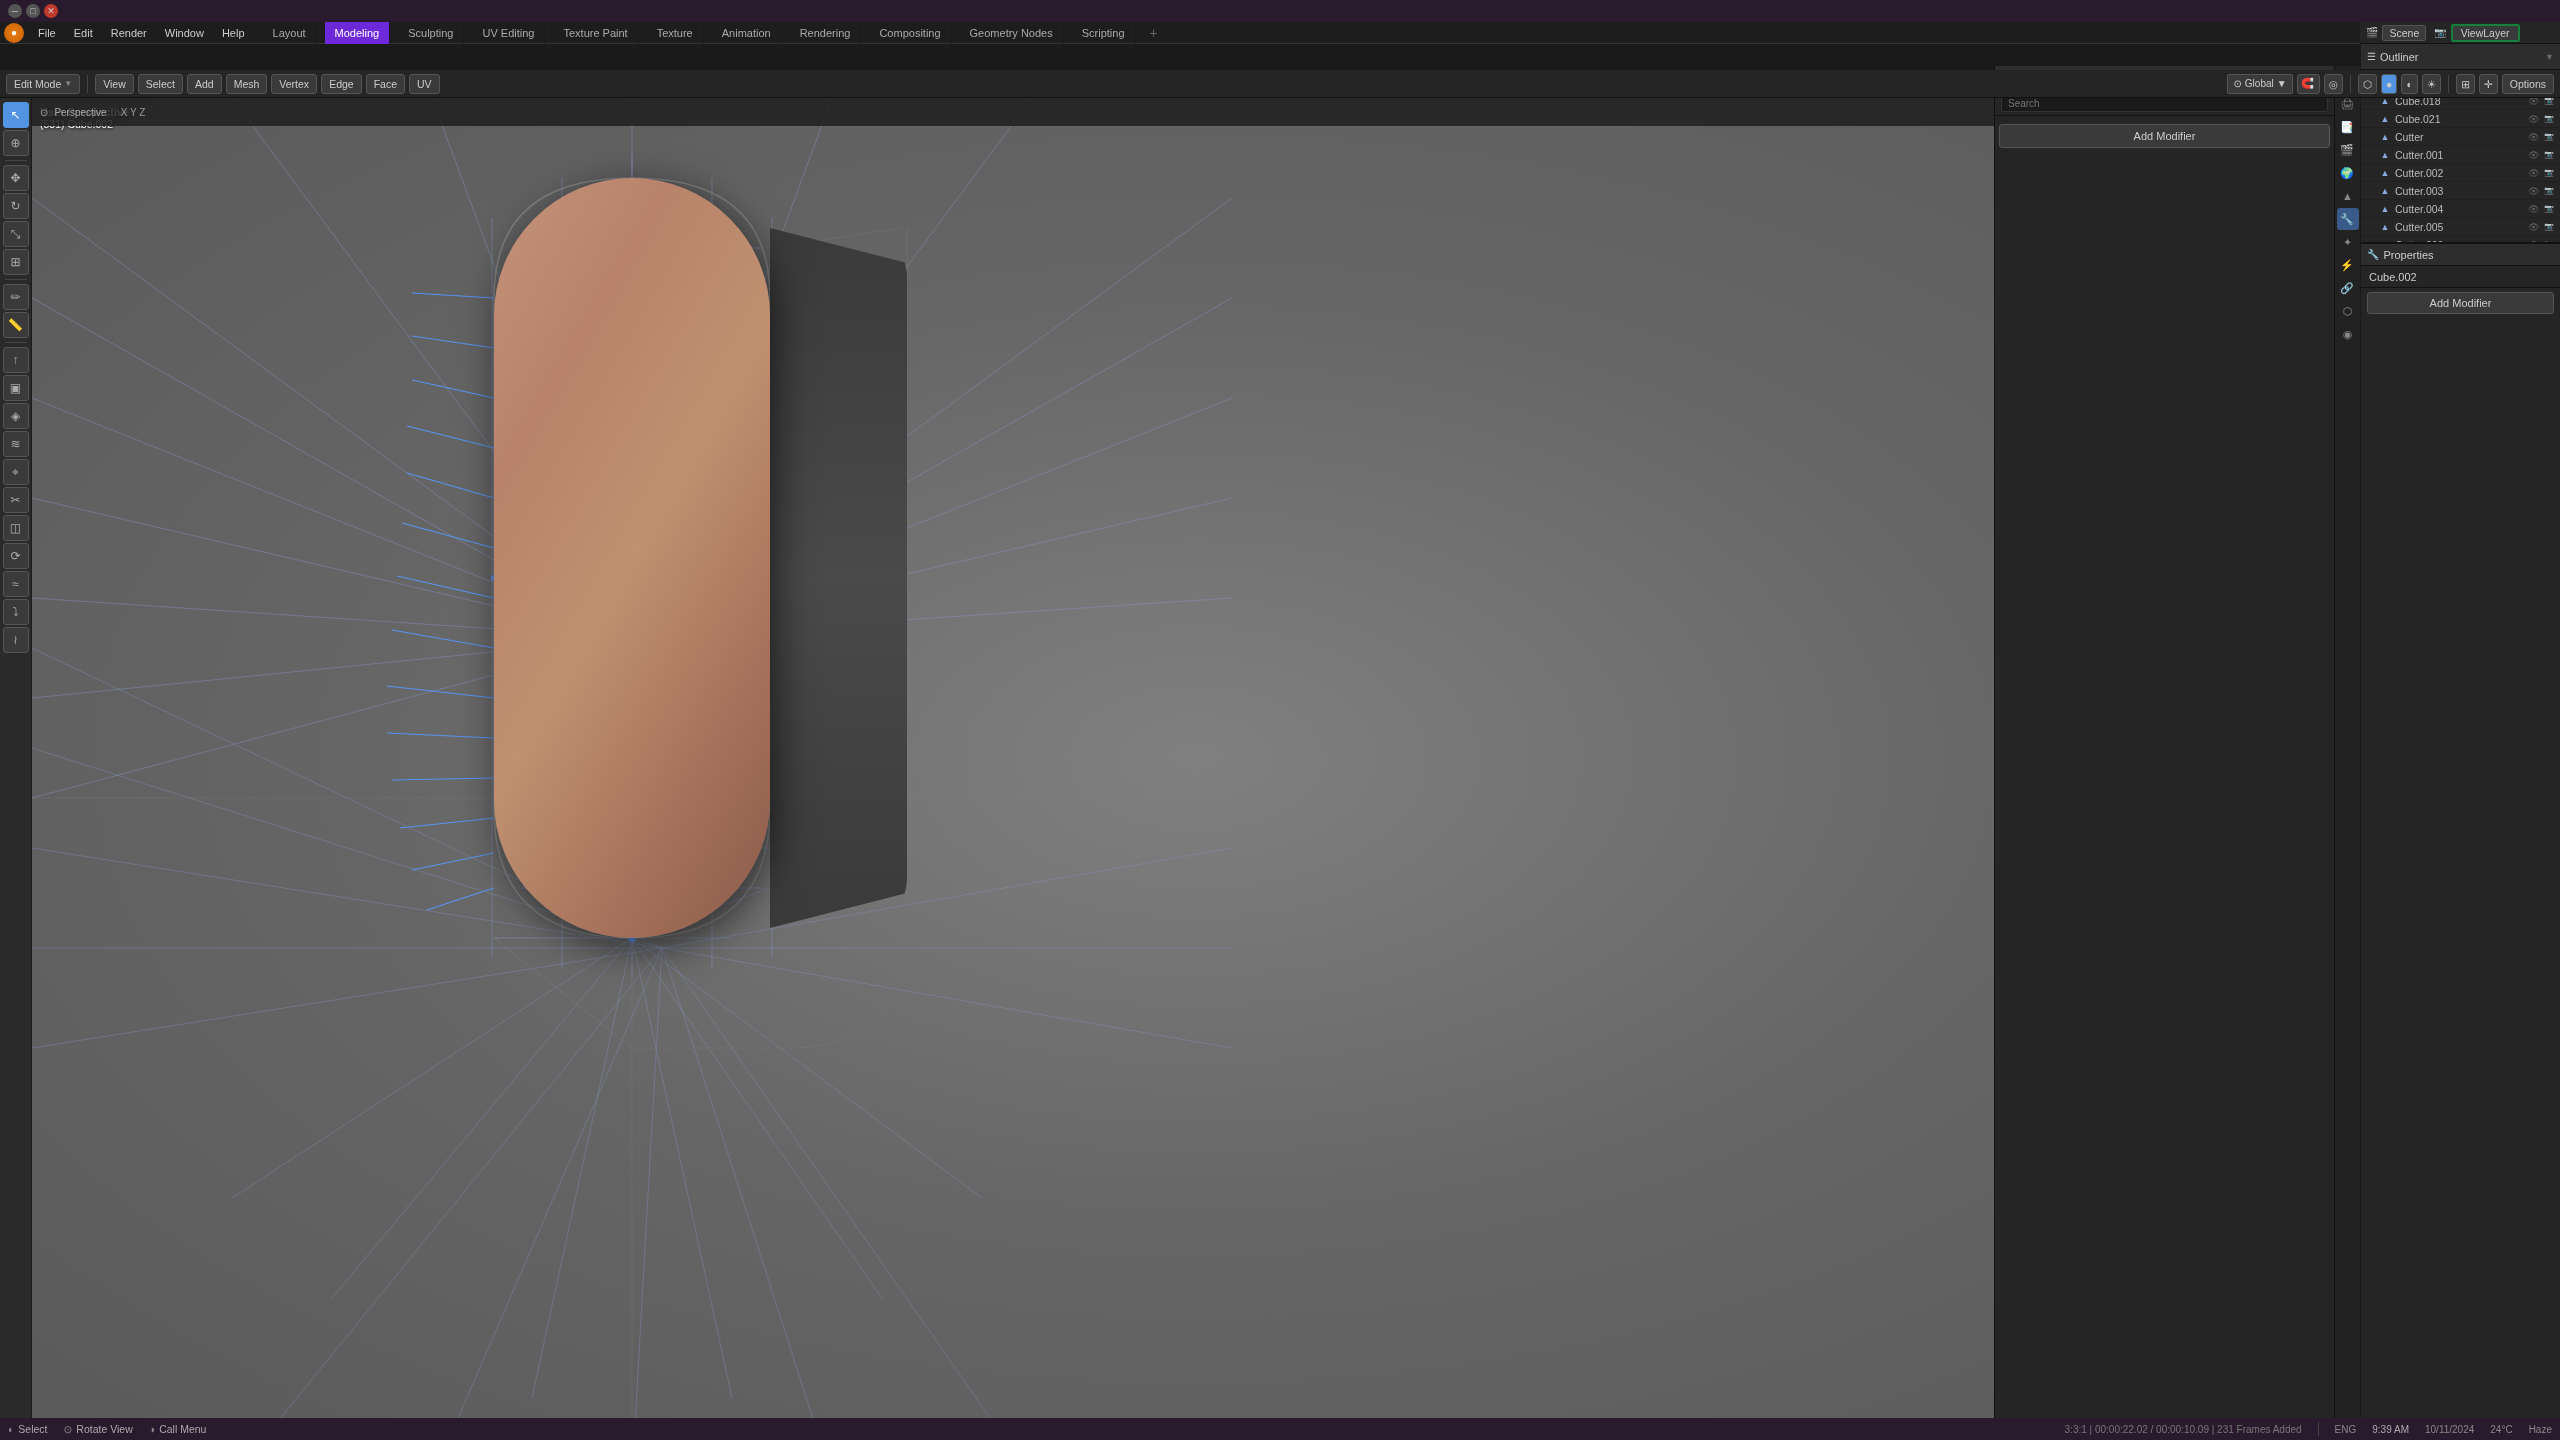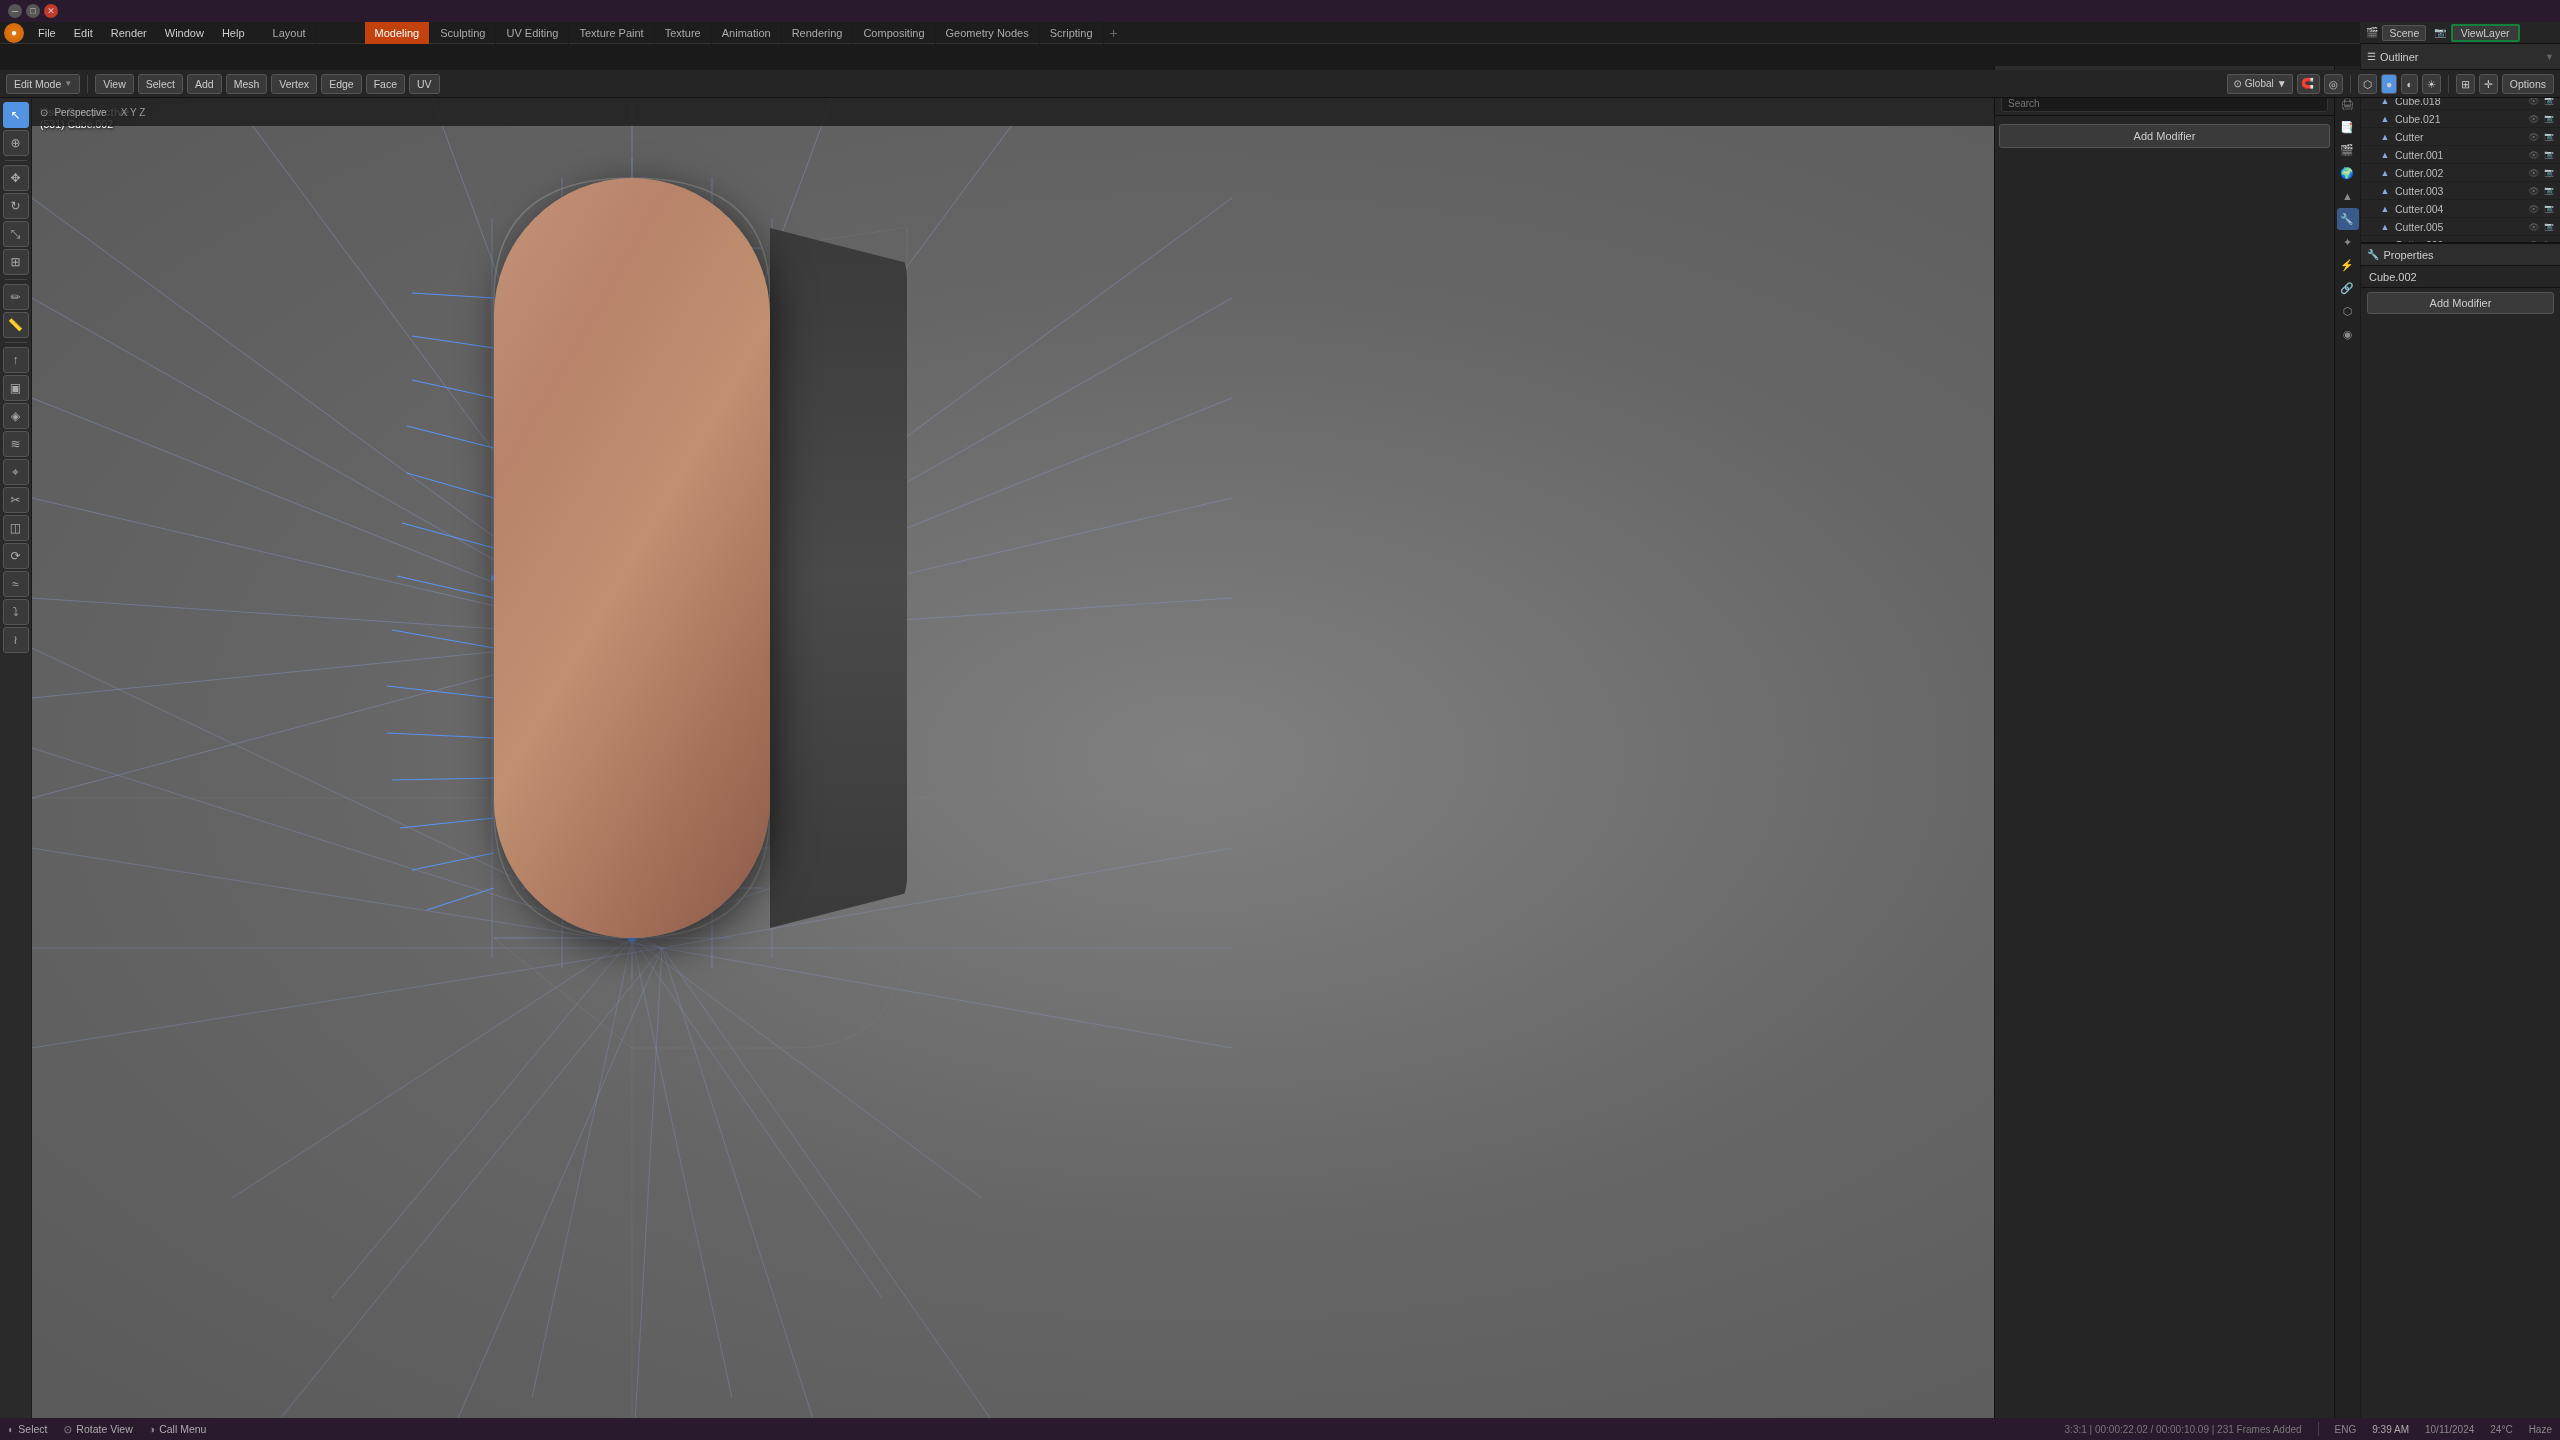--- a/index.html
+++ b/index.html
@@ -76,23 +76,22 @@
       padding: 4px 14px;
       color: #aaa;
       font-size: 11.5px;
       cursor: pointer;
       height: 100%;
       display: flex;
       align-items: center;
       border-right: 1px solid #1a1a1a;
     }
     .workspace-tab.active {
-      background: #c2410c;
+      background: #6d28d9;
       color: #fff;
-      margin-left: 48px;
     }
 
     
     #header-toolbar {
       width: 100%;
       height: 28px;
       background: #252525;
       display: flex;
       align-items: center;
       position: absolute;
@@ -577,21 +576,21 @@
 
 <div id="menu-bar">
 
   <div style="width:20px;height:20px;background:radial-gradient(circle, #e87d0d, #c8600a);border-radius:50%;display:flex;align-items:center;justify-content:center;font-size:10px;color:#fff;margin-right:4px;">●</div>
   <span class="menu-item">File</span>
   <span class="menu-item">Edit</span>
   <span class="menu-item">Render</span>
   <span class="menu-item">Window</span>
   <span class="menu-item">Help</span>
 
-  <div style="display:flex;align-items:center;gap:0;margin-left:8px;height:100%;">
+  <div style="display:flex;align-items:center;gap:8px;margin-left:8px;height:100%;">
     <span class="workspace-tab" style="font-size:11px;padding:2px 10px;height:22px;border-radius:0;">Layout</span>
     <span class="workspace-tab active" style="font-size:11px;padding:2px 10px;height:22px;border-radius:0;">Modeling</span>
     <span class="workspace-tab" style="font-size:11px;padding:2px 10px;height:22px;border-radius:0;">Sculpting</span>
     <span class="workspace-tab" style="font-size:11px;padding:2px 10px;height:22px;border-radius:0;">UV Editing</span>
     <span class="workspace-tab" style="font-size:11px;padding:2px 10px;height:22px;border-radius:0;">Texture Paint</span>
     <span class="workspace-tab" style="font-size:11px;padding:2px 10px;height:22px;border-radius:0;">Texture</span>
     <span class="workspace-tab" style="font-size:11px;padding:2px 10px;height:22px;border-radius:0;">Animation</span>
     <span class="workspace-tab" style="font-size:11px;padding:2px 10px;height:22px;border-radius:0;">Rendering</span>
     <span class="workspace-tab" style="font-size:11px;padding:2px 10px;height:22px;border-radius:0;">Compositing</span>
     <span class="workspace-tab" style="font-size:11px;padding:2px 10px;height:22px;border-radius:0;">Geometry Nodes</span>

